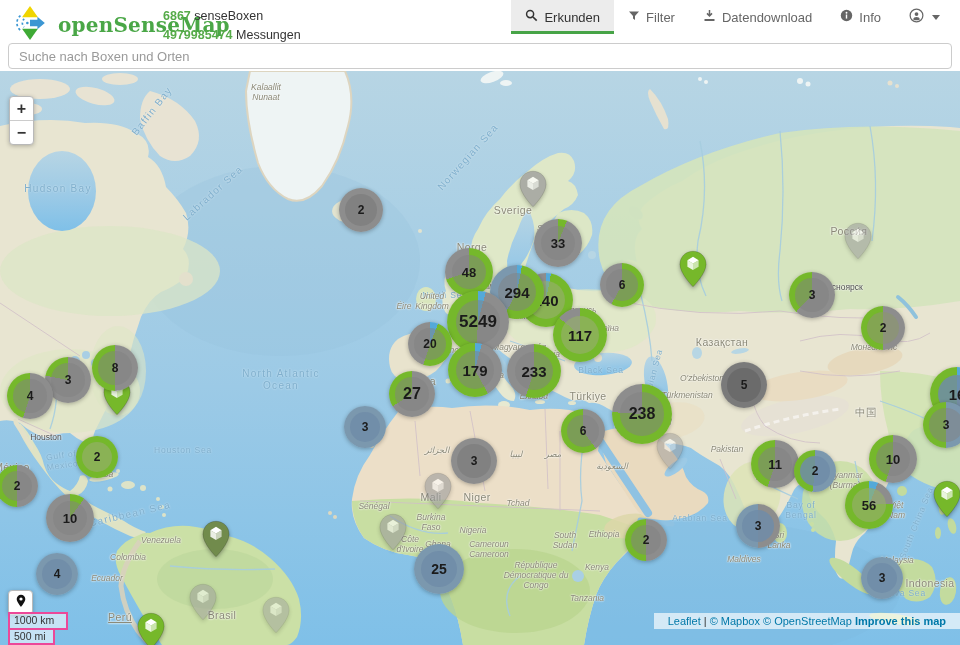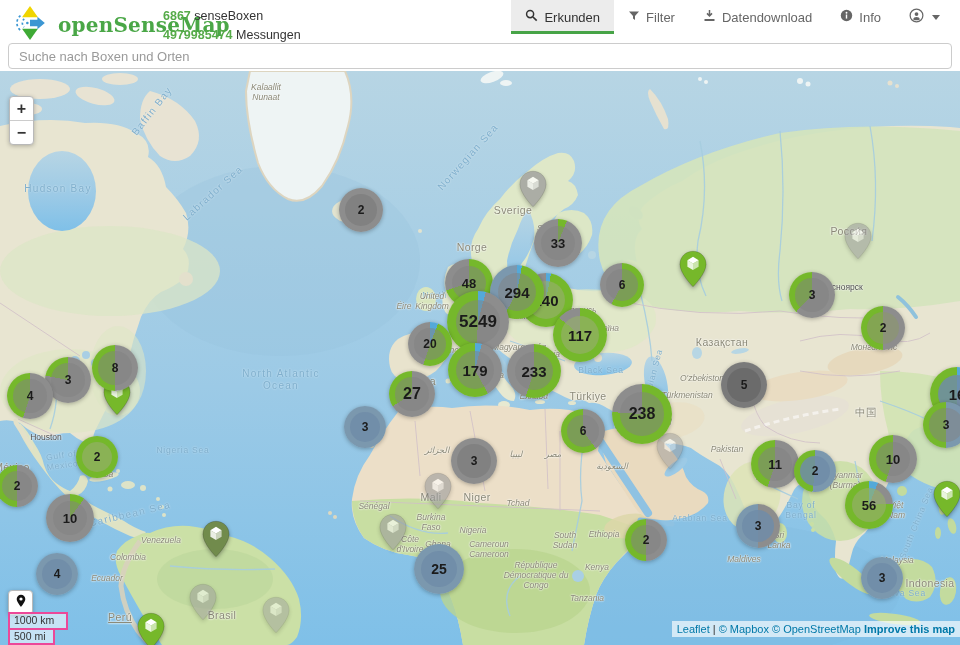--- a/index.html
+++ b/index.html
@@ -50,22 +50,22 @@
     box-shadow:0 1px 4px rgba(0,0,0,.25);z-index:10;}
   #zoomctl{left:9px;top:25px;width:23px;}
   .zoombtn{width:23px;height:23px;display:flex;align-items:center;justify-content:center;
     font-size:16px;font-weight:bold;color:#333;cursor:pointer;}
   .zoombtn:first-child{border-bottom:1px solid #ccc;}
   #locatectl{left:8px;top:519px;width:23px;height:23px;display:flex;align-items:center;justify-content:center;cursor:pointer;}
   #scalectl{position:absolute;left:8px;top:541px;z-index:10;font-size:10.5px;color:#333;line-height:1;}
   .scale-line{background:rgba(255,255,255,.55);border:2px solid #ec4899;box-sizing:border-box;
     padding:1px 4px 2px 4px;white-space:nowrap;}
   .scale-line.mi{border-top:none;}
-  #attribution{position:absolute;right:0;bottom:8px;z-index:10;background:rgba(255,255,255,.66);
-    font-size:11px;color:#333;padding:2px 5px;white-space:nowrap;}
+  #attribution{position:absolute;right:0;bottom:16px;z-index:10;background:rgba(255,255,255,.66);
+    font-size:11px;color:#333;padding:2px 14px;white-space:nowrap;}
   #attribution a{color:#0078A8;text-decoration:none;pointer-events:auto;cursor:pointer;}
   #attribution a.bold{font-weight:bold;}
 </style>
 </head>
 <body>
 
 <div id="app">
 
   <div id="header">
     <div id="brand">
@@ -298,21 +298,21 @@
     </svg>
 
     <div id="labels">
         <div class="lbl small" style="left: 266px; top: 22px; transform: translate(-50%, -50%); white-space: normal; width: 54px;">Kalaallit Nunaat</div>
         <div class="lbl sea" style="left: 152px; top: 40px; transform: translate(-50%, -50%) rotate(-52deg);">Baffin Bay</div>
         <div class="lbl sea" style="left: 58px; top: 118px; transform: translate(-50%, -50%);">Hudson Bay</div>
         <div class="lbl sea" style="left: 213px; top: 122px; transform: translate(-50%, -50%) rotate(-42deg);">Labrador Sea</div>
         <div class="lbl sea" style="left: 468px; top: 86px; transform: translate(-50%, -50%) rotate(-48deg);">Norwegian Sea</div>
         <div class="lbl seasmall" style="left: 445px; top: 225px; transform: translate(-50%, -50%);">North Sea</div>
         <div class="lbl sea" style="left: 281px; top: 308px; transform: translate(-50%, -50%); white-space: normal; width: 95px;">North Atlantic Ocean</div>
-        <div class="lbl seasmall" style="left: 183px; top: 380px; transform: translate(-50%, -50%); white-space: normal; width: 60px;">Nigeria Sea</div>
+        <div class="lbl seasmall" style="left: 183px; top: 380px; transform: translate(-50%, -50%); white-space: normal; width: 60px;">Houston Sea</div>
         <div class="lbl seasmall" style="left: 62px; top: 390px; transform: translate(-50%, -50%) rotate(-8deg); white-space: normal; width: 48px;">Gulf of Mexico</div>
         <div class="lbl sea" style="left: 130px; top: 443px; transform: translate(-50%, -50%) rotate(-13deg);">Caribbean Sea</div>
         <div class="lbl seasmall" style="left: 601px; top: 300px; transform: translate(-50%, -50%);">Black Sea</div>
         <div class="lbl seasmall" style="left: 653px; top: 306px; transform: translate(-50%, -50%) rotate(-75deg);">Caspian Sea</div>
         <div class="lbl seasmall" style="left: 700px; top: 448px; transform: translate(-50%, -50%);">Arabian Sea</div>
         <div class="lbl seasmall" style="left: 801px; top: 440px; transform: translate(-50%, -50%); white-space: normal; width: 46px;">Bay of Bengal</div>
         <div class="lbl seasmall" style="left: 917px; top: 452px; transform: translate(-50%, -50%) rotate(-68deg);">South China Sea</div>
         <div class="lbl seasmall" style="left: 905px; top: 523px; transform: translate(-50%, -50%);">Java Sea</div>
         <div class="lbl country" style="left: 12px; top: 396px; transform: translate(-50%, -50%);">México</div>
         <div class="lbl small" style="left: 103px; top: 404px; transform: translate(-50%, -50%);">Cuba</div>
@@ -452,21 +452,21 @@
         <div class="cluster" style="height: 44px; width: 44px; left: 339px; top: 117px; background: conic-gradient(rgb(141, 141, 141) 0%, rgb(141, 141, 141) 100%);">
           <div class="cluster-inner" style="background: rgba(125, 125, 125, 0.72);">
             <span style="font-size: 12px;">2</span>
           </div>
         </div>
         <div class="cluster" style="height: 48px; width: 48px; left: 534px; top: 148px; background: conic-gradient(rgb(117, 184, 43) 0%, rgb(117, 184, 43) 6%, rgb(141, 141, 141) 6%, rgb(141, 141, 141) 100%);">
           <div class="cluster-inner" style="background: rgba(130, 130, 130, 0.5);">
             <span style="font-size: 13px;">33</span>
           </div>
         </div>
-        <div class="cluster" style="height: 48px; width: 48px; left: 445px; top: 188px; background: conic-gradient(rgb(117, 184, 43) 0%, rgb(117, 184, 43) 70%, rgb(141, 141, 141) 70%, rgb(141, 141, 141) 100%);">
+        <div class="cluster" style="height: 48px; width: 48px; left: 445px; top: 177px; background: conic-gradient(rgb(117, 184, 43) 0%, rgb(117, 184, 43) 70%, rgb(141, 141, 141) 70%, rgb(141, 141, 141) 100%);">
           <div class="cluster-inner" style="background: rgba(130, 130, 130, 0.5);">
             <span style="font-size: 13px;">48</span>
           </div>
         </div>
         <div class="cluster" style="height: 54px; width: 54px; left: 519px; top: 202px; background: conic-gradient(rgb(84, 169, 217) 0%, rgb(84, 169, 217) 3%, rgb(117, 184, 43) 3%, rgb(117, 184, 43) 90%, rgb(141, 141, 141) 90%, rgb(141, 141, 141) 100%);">
           <div class="cluster-inner" style="background: rgba(148, 175, 108, 0.66);">
             <span style="font-size: 15px;">140</span>
           </div>
         </div>
         <div class="cluster" style="height: 54px; width: 54px; left: 490px; top: 194px; background: conic-gradient(rgb(84, 169, 217) 0%, rgb(84, 169, 217) 3%, rgb(117, 184, 43) 3%, rgb(117, 184, 43) 58%, rgb(123, 152, 174) 58%, rgb(123, 152, 174) 100%);">

